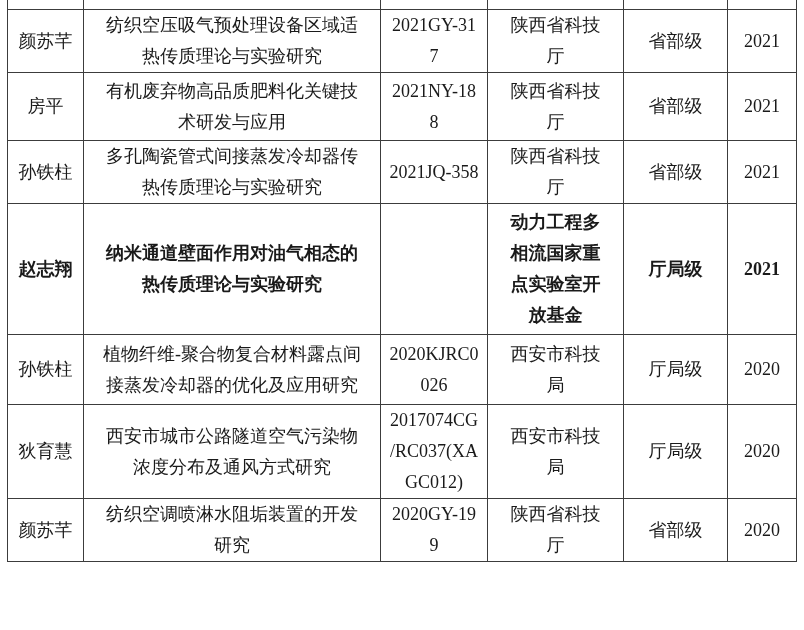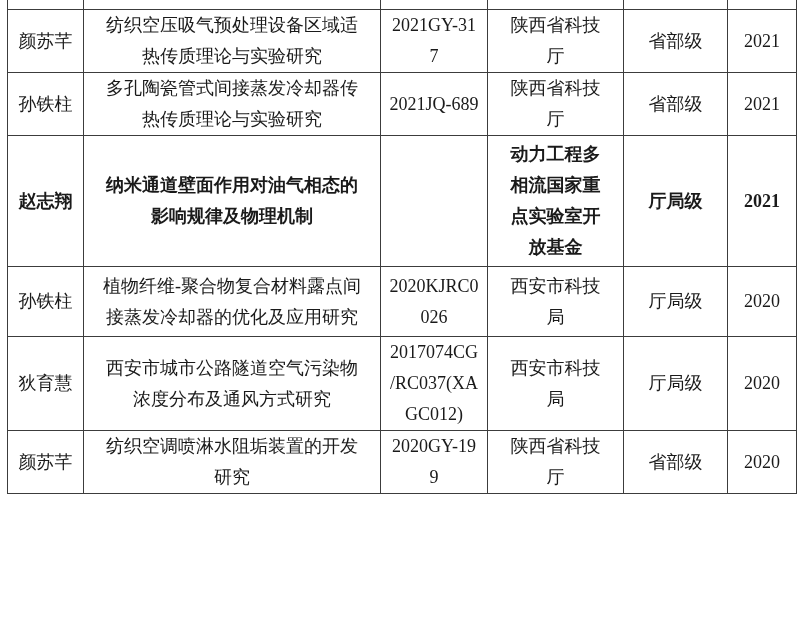--- a/index.html
+++ b/index.html
@@ -85,36 +85,47 @@
         <td>纺织空压吸气预处理设备区域适
 热传质理论与实验研究</td>
         <td>2021GY-31
 7</td>
         <td>陕西省科技
 厅</td>
         <td>省部级</td>
         <td>2021</td>
       </tr>
 
+      <tr class="r1">
+        <td>房平</td>
+        <td>有机废弃物高品质肥料化关键技
+术研发与应用</td>
+        <td>2021NY-18
+8</td>
+        <td>陕西省科技
+厅</td>
+        <td>省部级</td>
+        <td>2021</td>
+      </tr>
 
       <tr class="r2">
         <td>孙铁柱</td>
         <td>多孔陶瓷管式间接蒸发冷却器传
 热传质理论与实验研究</td>
-        <td>2021JQ-689</td>
+        <td>2021JQ-358</td>
         <td>陕西省科技
 厅</td>
         <td>省部级</td>
         <td>2021</td>
       </tr>
 
       <tr class="r3">
         <td>赵志翔</td>
         <td>纳米通道壁面作用对油气相态的
-影响规律及物理机制</td>
+热传质理论与实验研究</td>
         <td></td>
         <td>动力工程多
 相流国家重
 点实验室开
 放基金</td>
         <td>厅局级</td>
         <td>2021</td>
       </tr>
 
 

